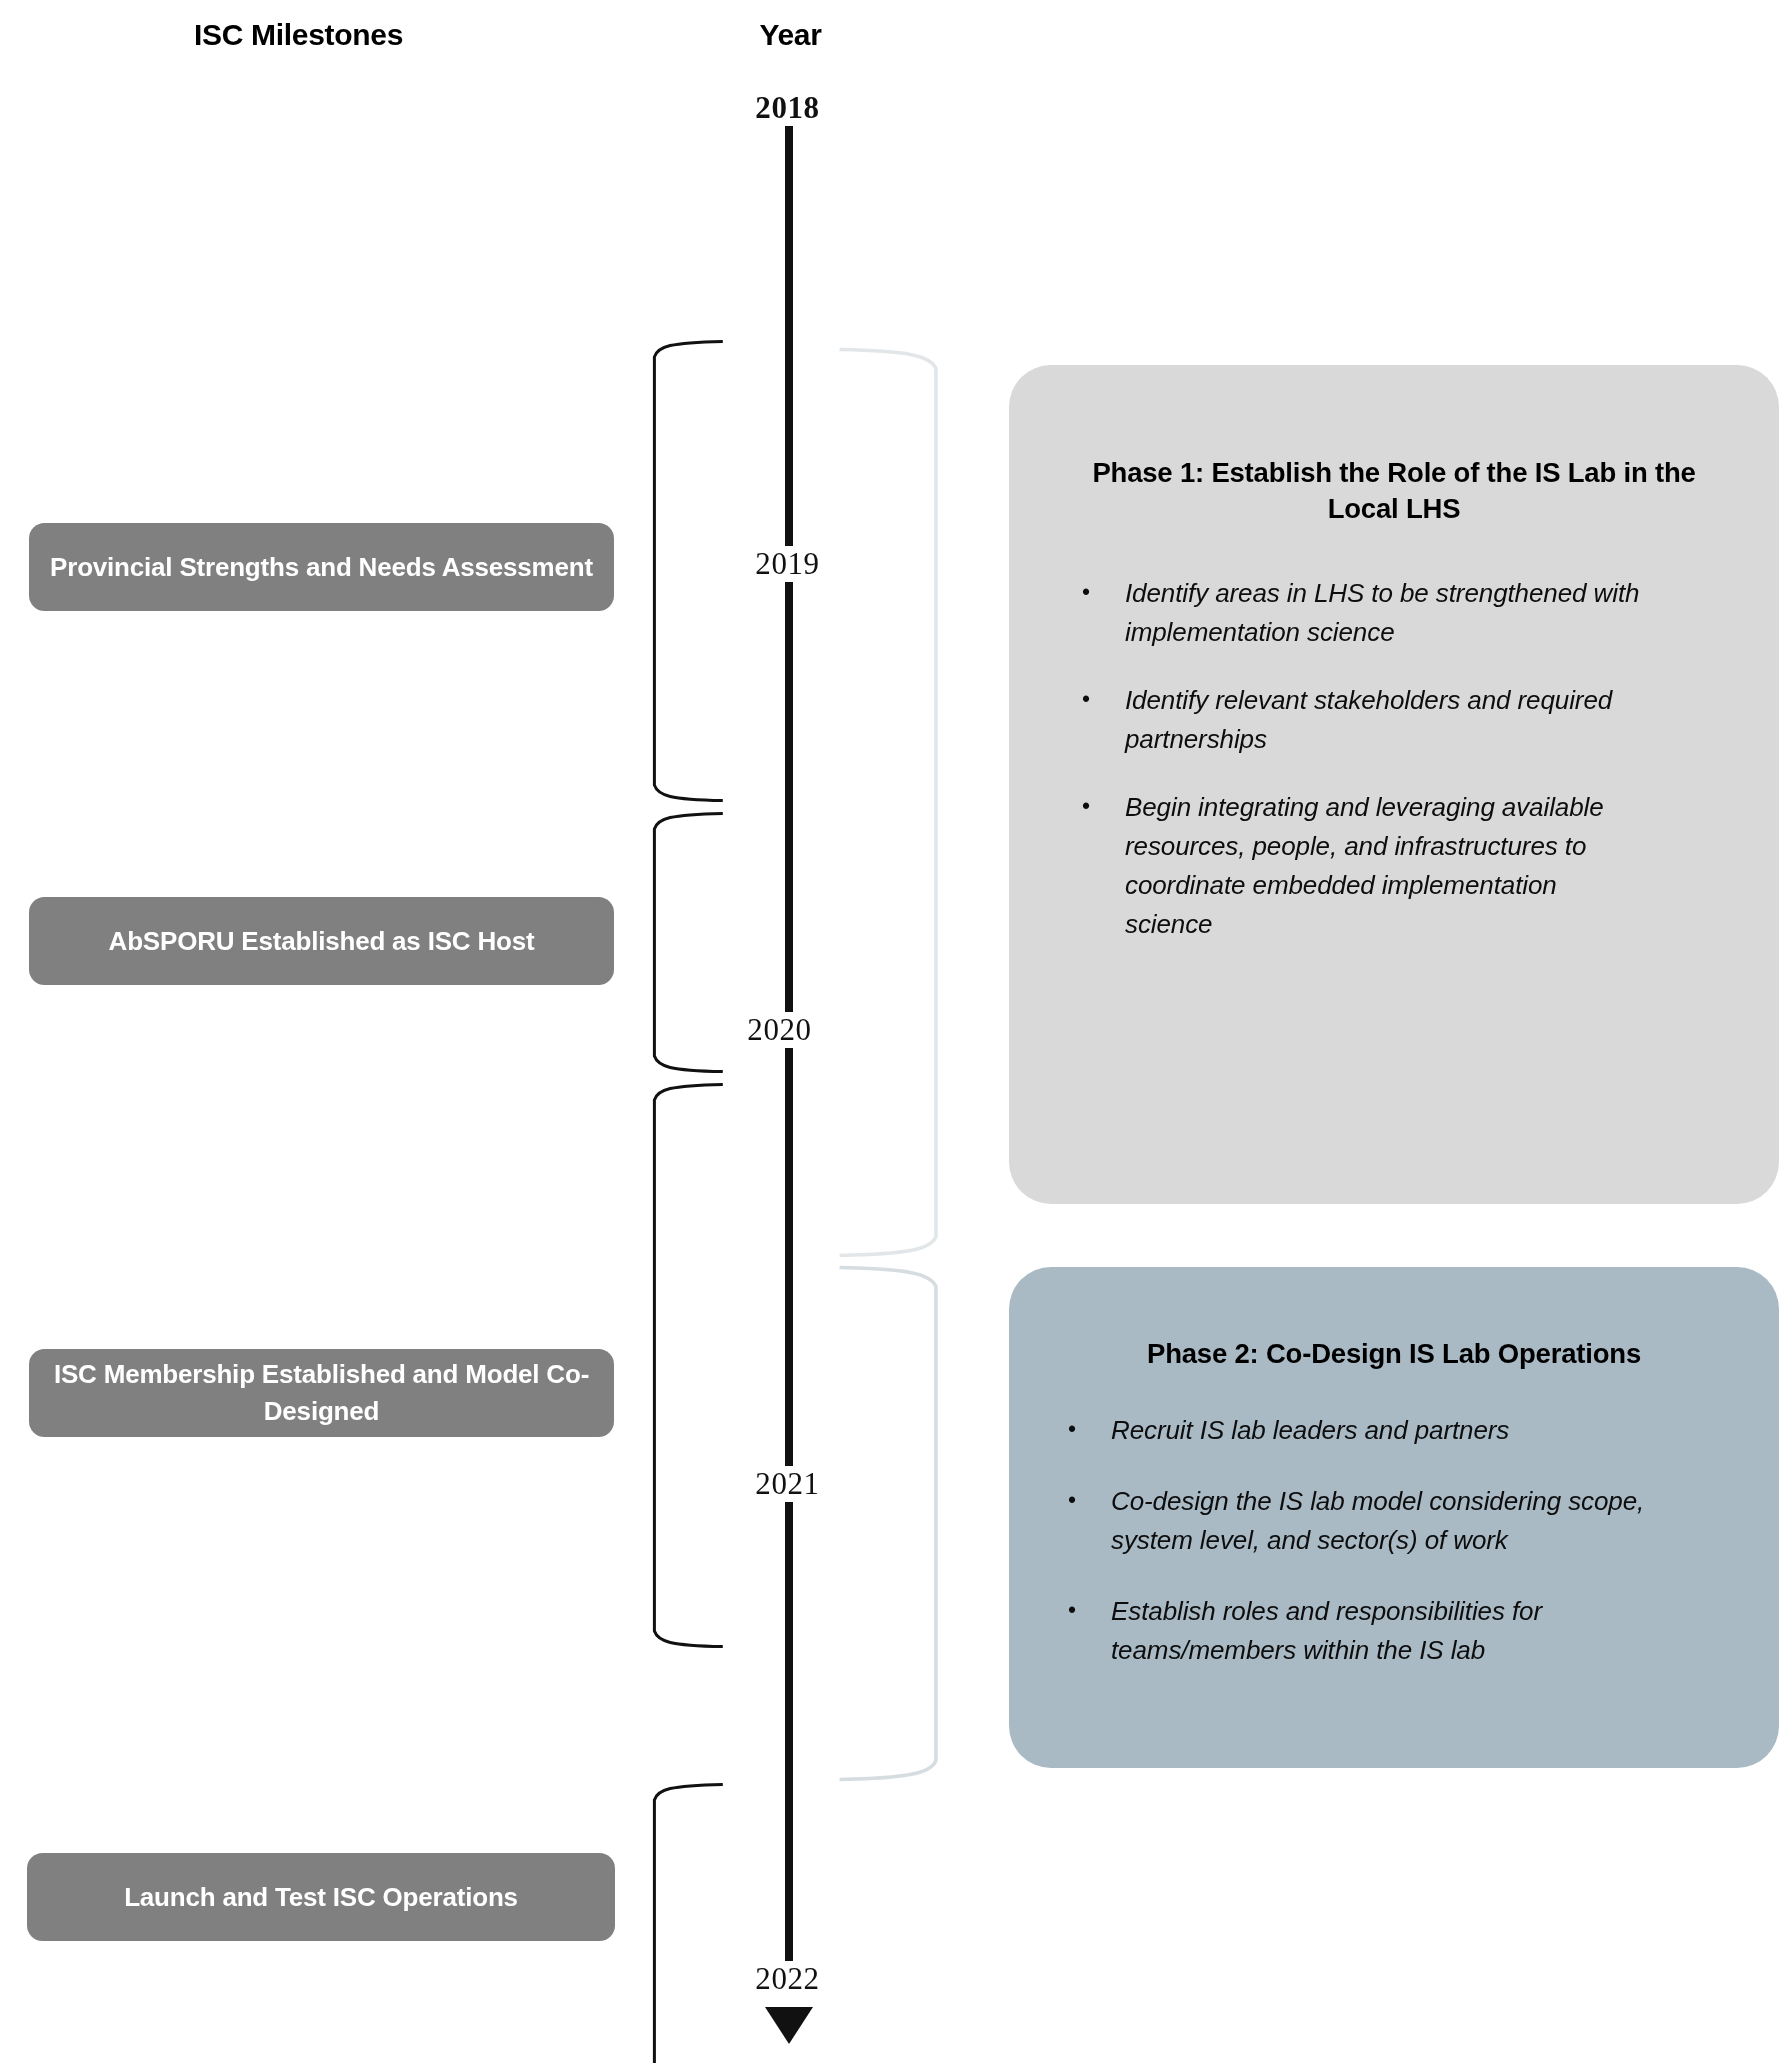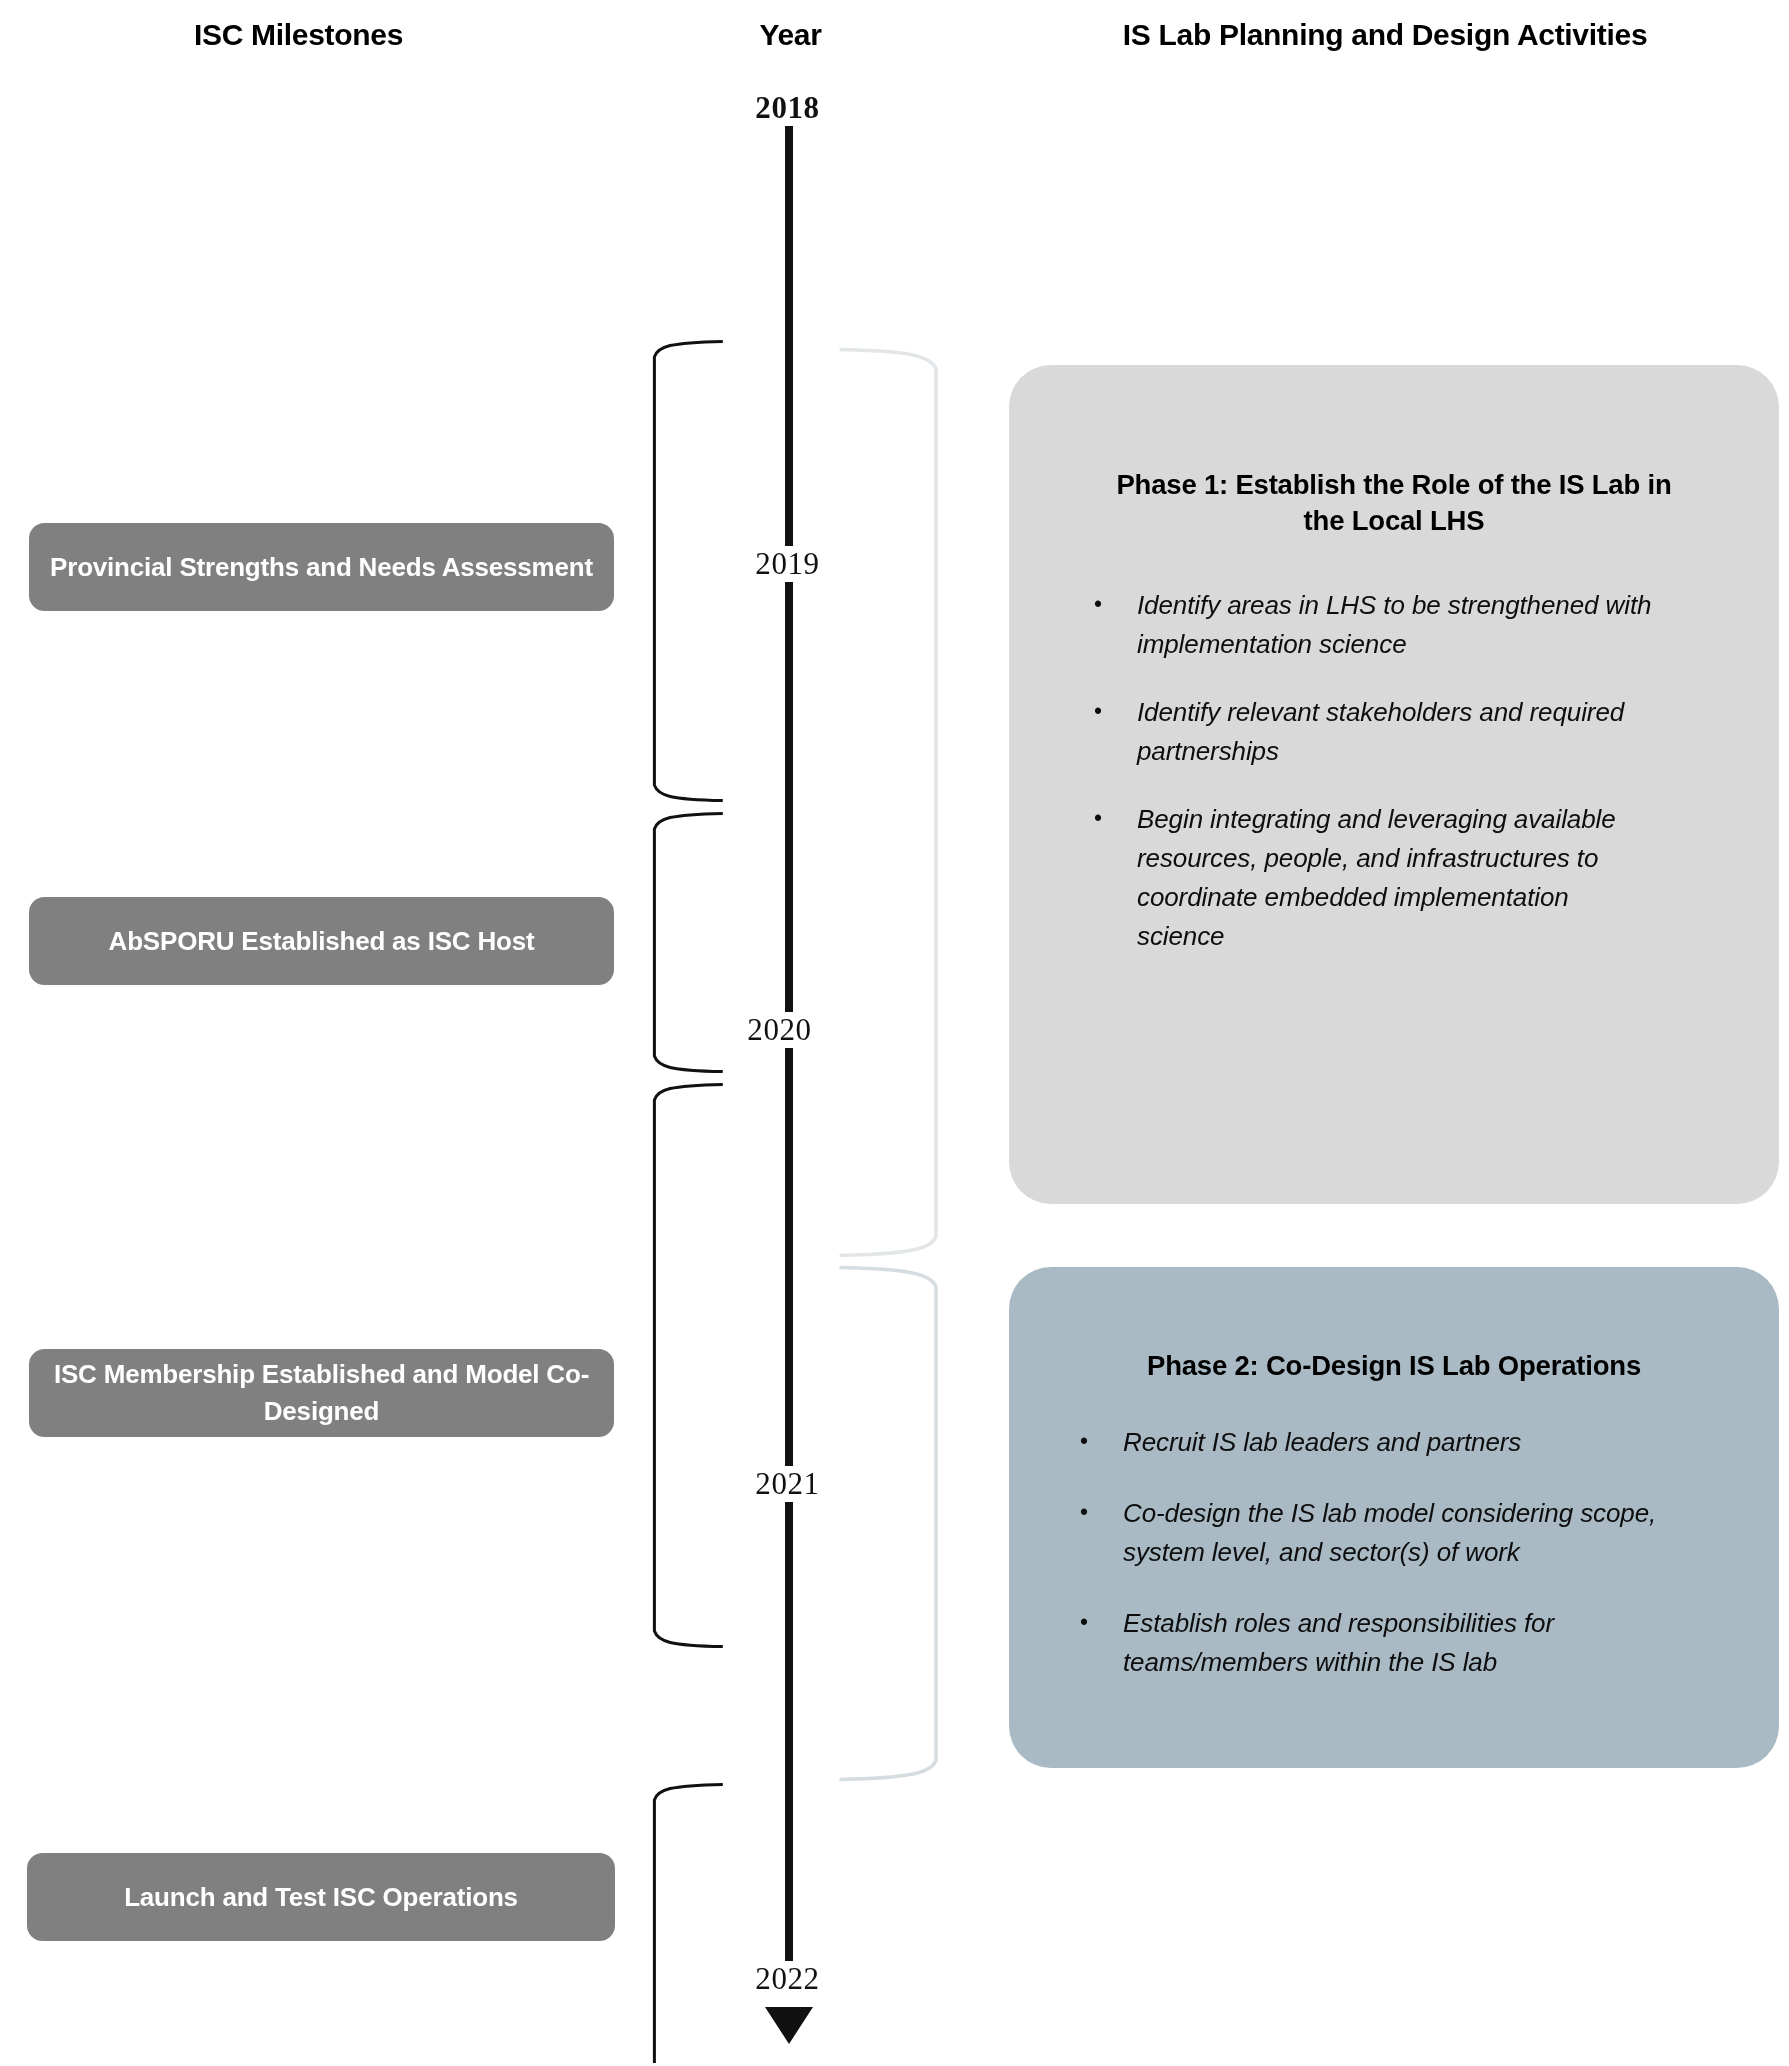--- a/index.html
+++ b/index.html
@@ -68,21 +68,21 @@
   }
 
   
   .brace { position: absolute; }
   .brace svg { display: block; width: 100%; height: 100%; overflow: visible; }
 
   
   .phase-panel {
     position: absolute;
     border-radius: 42px;
-    padding: 12px;
+    padding: 0;
   }
   #phase1-panel { background: #d9d9d9; left: 1009px; top: 365px;  width: 770px; height: 839px; }
   #phase2-panel { background: #a9bac5; left: 1009px; top: 1267px; width: 770px; height: 501px; }
 
   .phase-title {
     font-weight: bold;
     font-size: 27.5px;
     color: #000;
     text-align: center;
     line-height: 1.3;
@@ -119,21 +119,20 @@
   #phase2-bullets .bullet-row { margin-bottom: 32px; }
   #phase2-bullets .bullet-text { max-width: 621px; }
 </style>
 </head>
 <body>
 
 <div id="canvas">
 
   <div class="col-head" id="head-milestones">ISC Milestones</div>
   <div class="col-head" id="head-year">Year</div>
-  <div class="col-head" id="head-activities">IS Lab Planning  and Design Activities</div>
 
   <div class="milestone" id="ms-1" style="left:29px;  top:523px;  width:585px;  height:88px;">Provincial Strengths and Needs Assessment</div>
   <div class="milestone" id="ms-2" style="left:29px;  top:897px; width:585px;  height:88px;">AbSPORU Established as ISC Host</div>
   <div class="milestone" id="ms-3" style="left:29px;  top:1349px; width:585px;  height:88px;">ISC Membership Established and Model Co-Designed</div>
   <div class="milestone" id="ms-4" style="left:27px;  top:1853px; width:588px;  height:88px;">Launch and Test ISC Operations</div>
 
   <div class="brace" id="brace-l1" style="left:634px; top:339px; width:90px; height:464px;">
     <svg viewBox="0 0 150 778" preserveAspectRatio="none">
       <path d="M148 4 C 60 6, 40 12, 34 30 L 34 748 C 40 766, 60 772, 148 774" fill="none" stroke="#111111" stroke-width="5"></path>
     </svg>

